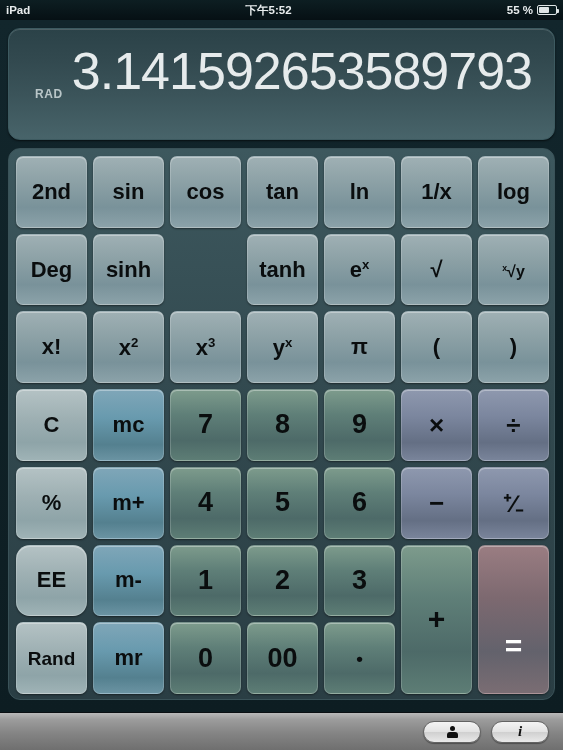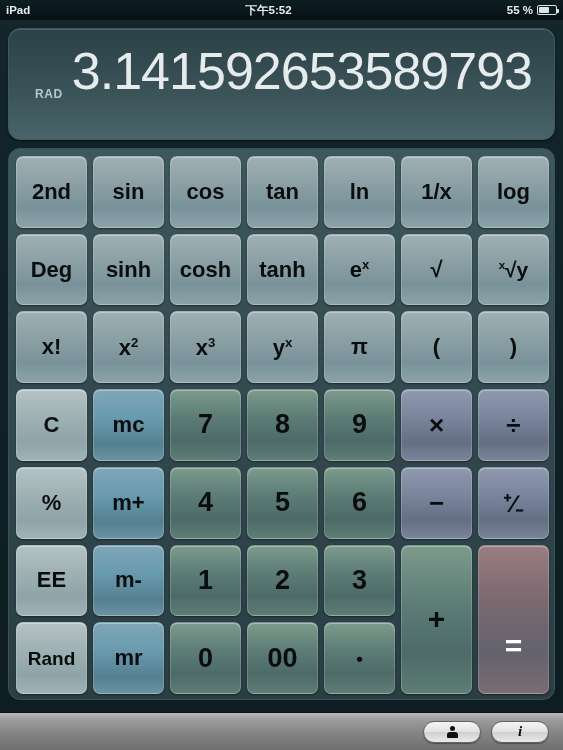--- a/index.html
+++ b/index.html
@@ -192,21 +192,21 @@
     align-items: flex-end;
     padding-bottom: 32px;
   }
   .k-eq .glyph { display:block; }
 
   .key sup {
     font-size: 0.6em;
     vertical-align: super;
     font-weight: bold;
   }
-  .nth { font-size: 21px; }
+  .nth { font-size: 16px; }
   .nth .idx { font-size: 0.55em; vertical-align: super; }
 
   
   #toolbar {
     position: absolute;
     left: 0;
     top: 712px;
     width: 563px;
     height: 38px;
     background: linear-gradient(to bottom, #b9b9b9 0%, #9c9c9c 18%, #848484 55%, #6f6f6f 100%);
@@ -307,23 +307,20 @@
           </div>
           <div class="key k-fn" style="left: 462px; top: 0px; width: 71px; height: 71.7143px;">
             <span class="glyph">log</span>
           </div>
           <div class="key k-fn" style="left: 0px; top: 77.7143px; width: 71px; height: 71.7143px;">
             <span class="glyph">Deg</span>
           </div>
           <div class="key k-fn" style="left: 77px; top: 77.7143px; width: 71px; height: 71.7143px;">
             <span class="glyph">sinh</span>
           </div>
-          <div class="key k-fn" style="left: 154px; top: 77.7143px; width: 71px; height: 71.7143px;">
-            <span class="glyph">cosh</span>
-          </div>
           <div class="key k-fn" style="left: 231px; top: 77.7143px; width: 71px; height: 71.7143px;">
             <span class="glyph">tanh</span>
           </div>
           <div class="key k-fn" style="left: 308px; top: 77.7143px; width: 71px; height: 71.7143px;">
             <span class="glyph">e<sup>x</sup></span>
           </div>
           <div class="key k-fn" style="left: 385px; top: 77.7143px; width: 71px; height: 71.7143px;">
             <span class="glyph">√</span>
           </div>
           <div class="key k-fn" style="left: 462px; top: 77.7143px; width: 71px; height: 71.7143px;">
@@ -385,21 +382,21 @@
           </div>
           <div class="key k-digit" style="left: 308px; top: 310.857px; width: 71px; height: 71.7143px;">
             <span class="glyph">6</span>
           </div>
           <div class="key k-op" style="left: 385px; top: 310.857px; width: 71px; height: 71.7143px;">
             <span class="glyph">−</span>
           </div>
           <div class="key k-op" style="left: 462px; top: 310.857px; width: 71px; height: 71.7143px;">
             <span class="glyph"><span style="font-size:24px">⁺∕₋</span></span>
           </div>
-          <div class="key k-clear" style="left: 0px; top: 388.571px; width: 71px; height: 71.7143px;">
+          <div class="key k-clear" style="left: 0px; top: 388.571px; width: 71px; height: 71.7143px; border-radius: 14px;">
             <span class="glyph">EE</span>
           </div>
           <div class="key k-mem" style="left: 77px; top: 388.571px; width: 71px; height: 71.7143px;">
             <span class="glyph">m-</span>
           </div>
           <div class="key k-digit" style="left: 154px; top: 388.571px; width: 71px; height: 71.7143px;">
             <span class="glyph">1</span>
           </div>
           <div class="key k-digit" style="left: 231px; top: 388.571px; width: 71px; height: 71.7143px;">
             <span class="glyph">2</span>

